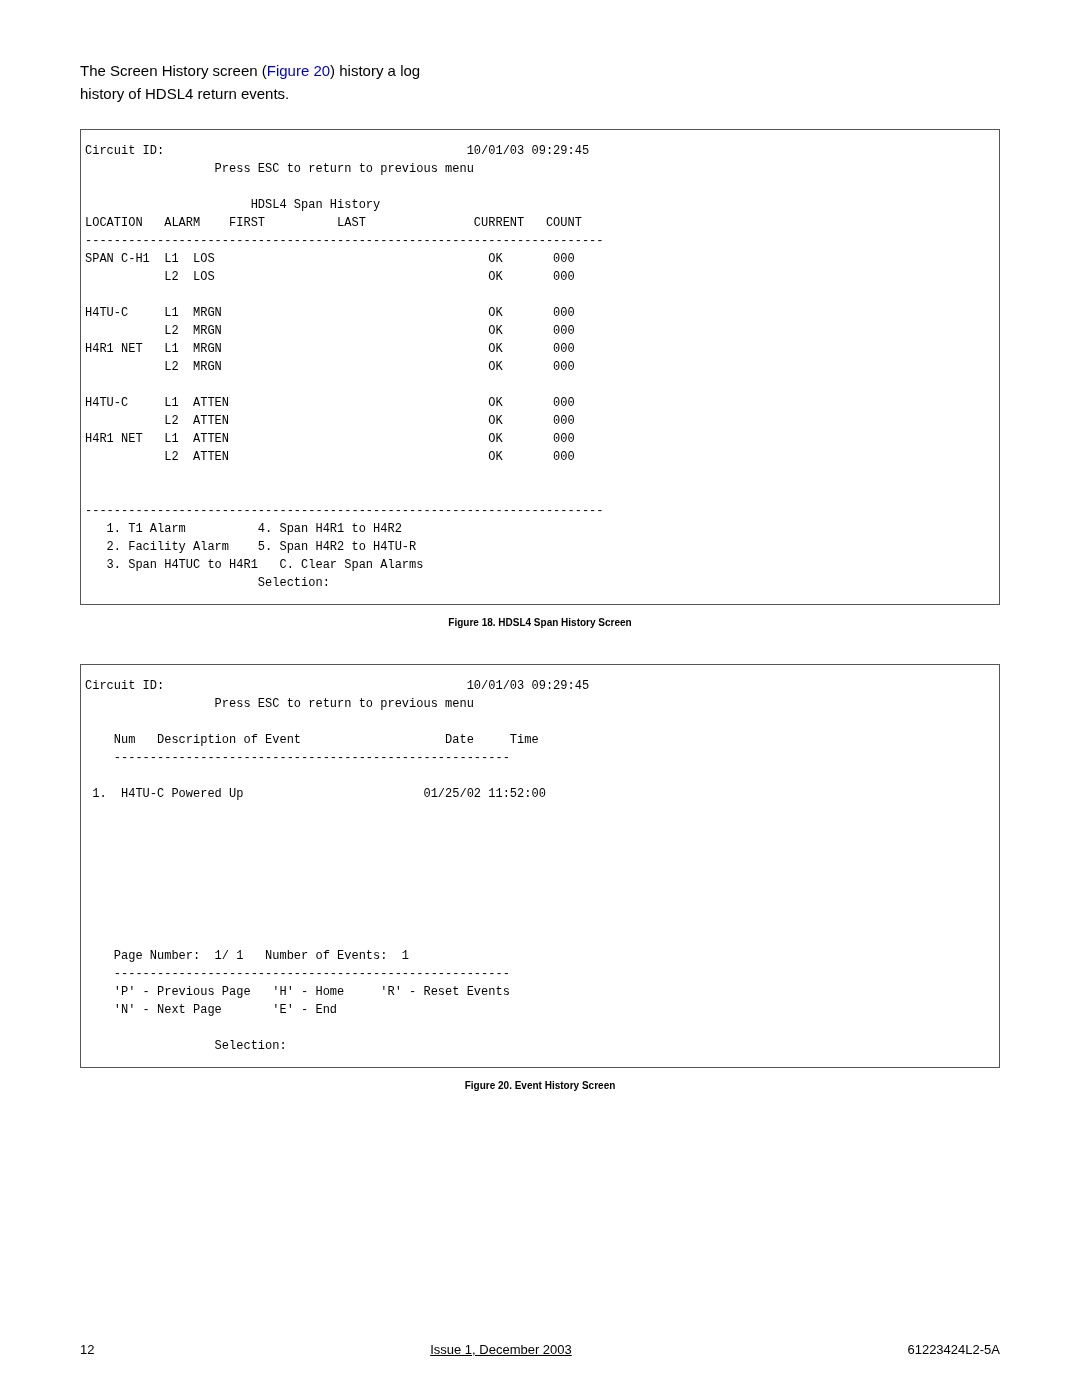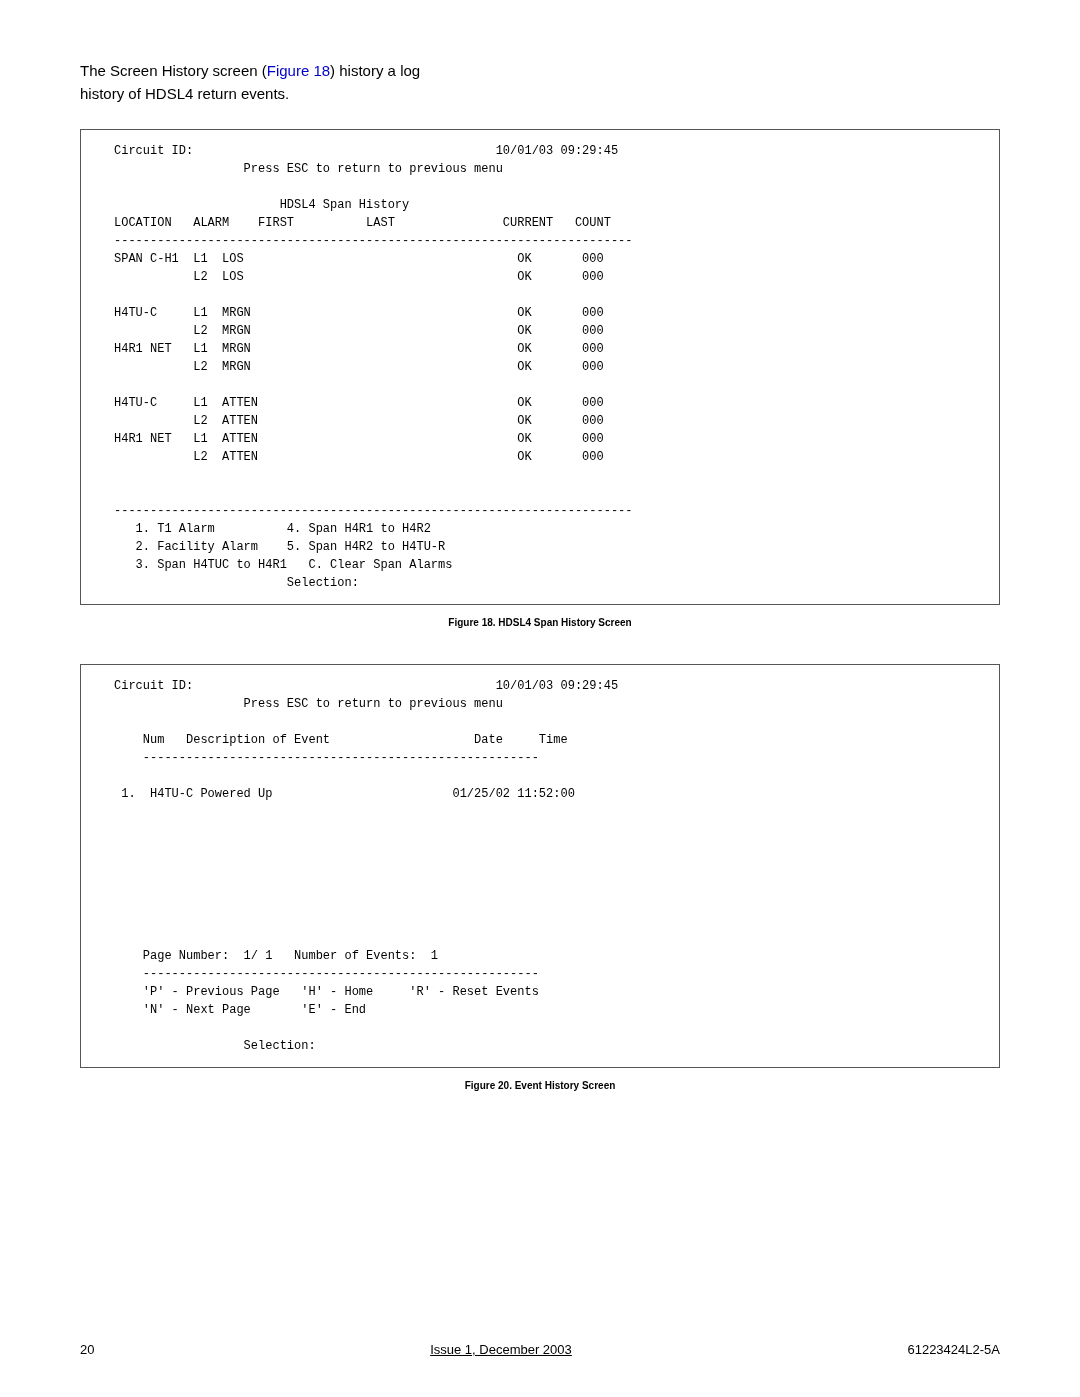--- a/index.html
+++ b/index.html
@@ -18,21 +18,21 @@
       margin-bottom: 24px;
       line-height: 1.5;
     }
     .intro-text a {
       color: #0000cc;
       text-decoration: none;
     }
     .screen-box {
       border: 1px solid #555;
       background: #ffffff;
-      padding: 12px 33px;
+      padding: 12px 4px;
       font-family: 'Courier New', Courier, monospace;
       font-size: 12px;
       margin-bottom: 12px;
       white-space: pre;
       line-height: 1.5;
       color: #000;
     }
     .figure-caption {
       text-align: center;
       font-size: 10px;
@@ -52,21 +52,21 @@
     }
     .footer-center {
       text-align: center;
       text-decoration: underline;
     }
   </style>
 </head>
 <body>
 
 <p class="intro-text">
-  <span>The Screen History screen (</span><a href="#">Figure 18</a><span>) history a log</span><br>
+  <span>The Screen History screen (</span><a href="#">Figure 20</a><span>) history a log</span><br>
   <span>history of HDSL4 return events.</span>
 </p>
 
 <div class="screen-box">Circuit ID:                                          10/01/03 09:29:45
                   Press ESC to return to previous menu
 
                        HDSL4 Span History
 LOCATION   ALARM    FIRST          LAST               CURRENT   COUNT
 ------------------------------------------------------------------------
 SPAN C-H1  L1  LOS                                      OK       000
@@ -109,16 +109,16 @@
     Page Number:  1/ 1   Number of Events:  1
     -------------------------------------------------------
     'P' - Previous Page   'H' - Home     'R' - Reset Events
     'N' - Next Page       'E' - End
 
                   Selection:</div>
 
 <p class="figure-caption">Figure 20.  Event History Screen</p>
 
 <div class="footer">
-  <span>20</span>
+  <span>12</span>
   <span class="footer-center">Issue 1, December 2003</span>
   <span>61223424L2-5A</span>
 </div>
 
 </body></html>

